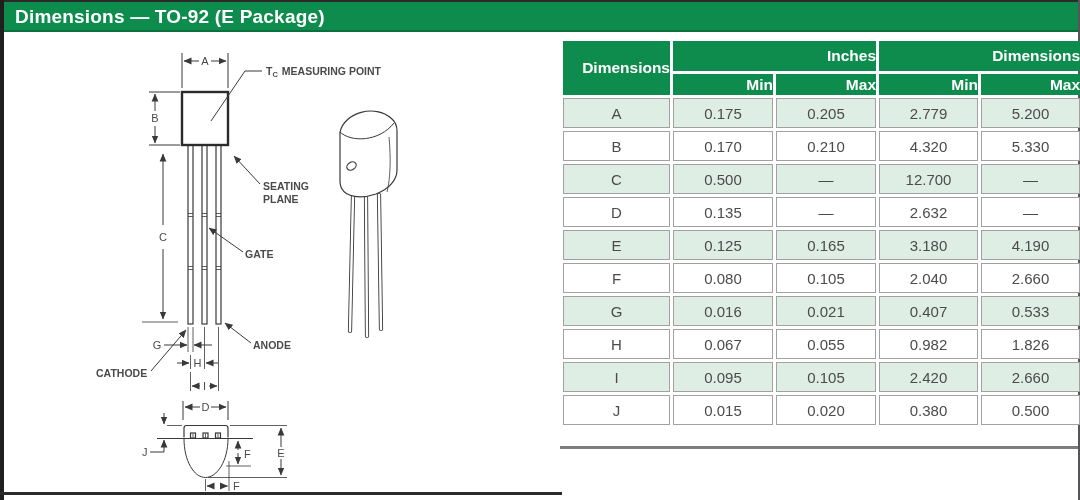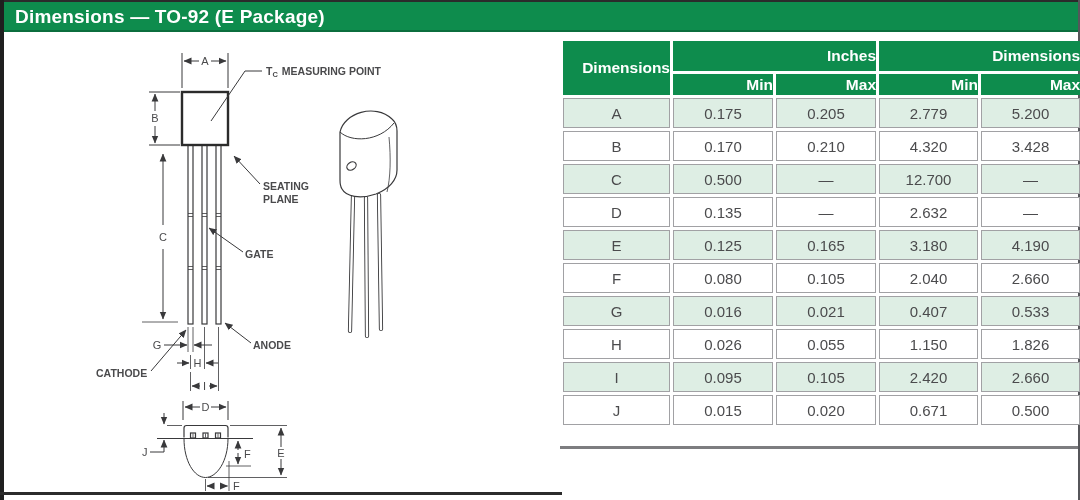--- a/index.html
+++ b/index.html
@@ -234,21 +234,21 @@
           <td>0.175</td>
           <td>0.205</td>
           <td>2.779</td>
           <td>5.200</td>
         </tr>
         <tr>
           <td>B</td>
           <td>0.170</td>
           <td>0.210</td>
           <td>4.320</td>
-          <td>3.428</td>
+          <td>5.330</td>
         </tr>
         <tr>
           <td>C</td>
           <td>0.500</td>
           <td>—</td>
           <td>12.700</td>
           <td>—</td>
         </tr>
         <tr>
           <td>D</td>
@@ -273,37 +273,37 @@
         </tr>
         <tr>
           <td>G</td>
           <td>0.016</td>
           <td>0.021</td>
           <td>0.407</td>
           <td>0.533</td>
         </tr>
         <tr>
           <td>H</td>
-          <td>0.026</td>
+          <td>0.067</td>
           <td>0.055</td>
-          <td>1.150</td>
+          <td>0.982</td>
           <td>1.826</td>
         </tr>
         <tr>
           <td>I</td>
           <td>0.095</td>
           <td>0.105</td>
           <td>2.420</td>
           <td>2.660</td>
         </tr>
         <tr>
           <td>J</td>
           <td>0.015</td>
           <td>0.020</td>
-          <td>0.671</td>
+          <td>0.380</td>
           <td>0.500</td>
         </tr>
       </tbody>
     </table>
   </div>
   <div class="table-underline"></div>
 
 </div>
 
 </body></html>

